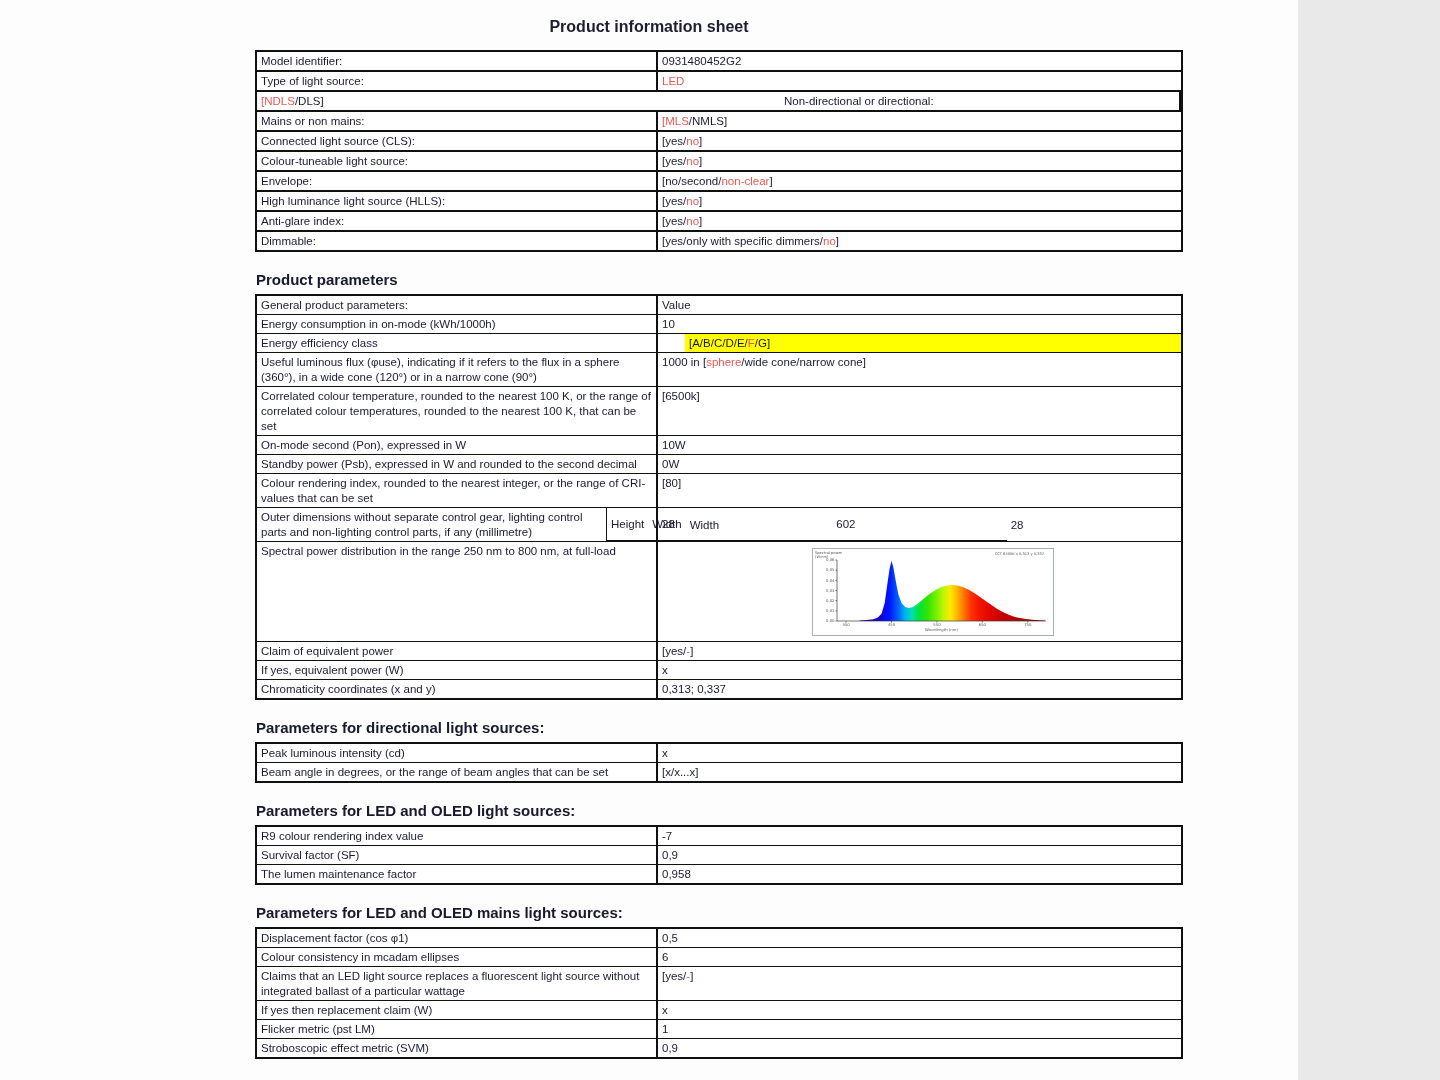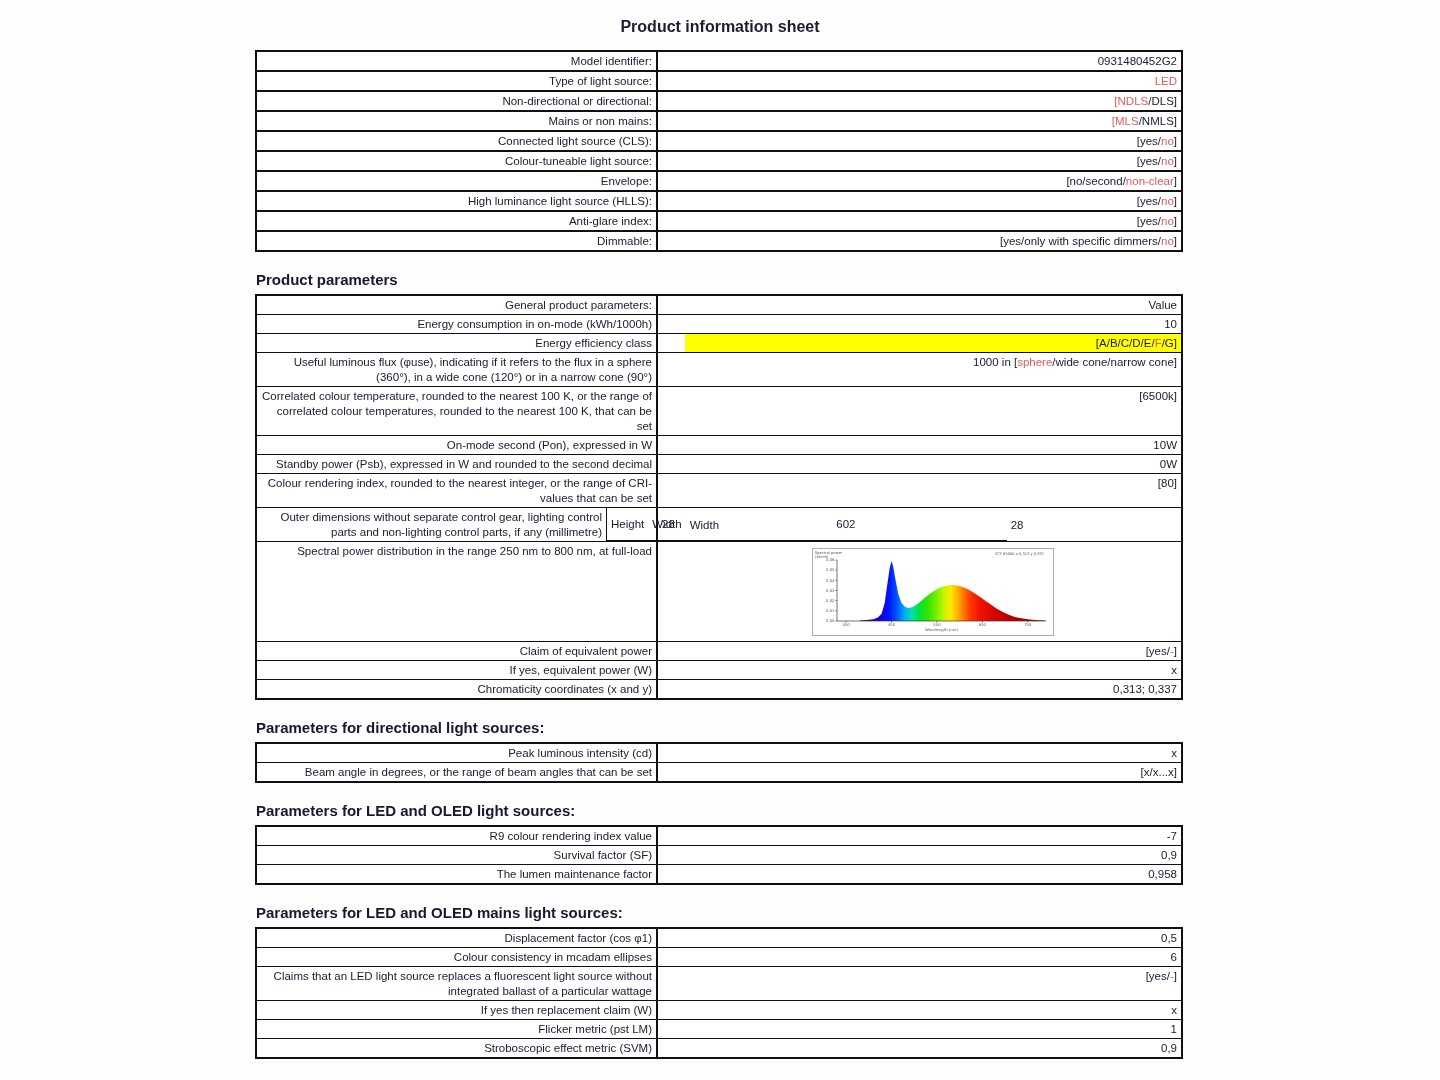--- a/index.html
+++ b/index.html
@@ -1,40 +1,40 @@
 <!DOCTYPE html>
 <html style="--red: #e05c55; --highlight: #ffff00; --text: #1a1a33; --border: #101010;"><head>
 <meta charset="utf-8">
 <style>
   * { box-sizing: border-box; margin: 0; padding: 0; }
   html,body { background:#e9e9e9; }
   .page {
     position: relative;
-    width: 1440px; height: 1080px;
+    width: 1298px; height: 1080px;
     background: #fdfdfd;
     font-family: "Liberation Sans", sans-serif;
     color: var(--text, #1a1a33);
     overflow: hidden;
   }
   .title {
     position: absolute; top: 18px; left: 0; width: 100%;
     text-align: center;
     font-size: 16px; font-weight: bold; color: #1d1d30;
   }
   .content { position: absolute; left: 255px; top: 50px; width: 928px; }
   .sec-heading {
     font-size: 15px; font-weight: bold; color: #18182f;
     margin: 19px 0 6px 1px;
   }
   .ptable {
     border: 2.5px solid var(--border, #101010);
     background: #fff;
     margin-bottom: 2px;
   }
-  .prow { display: flex; border-bottom: 1.6px solid var(--border, #101010); min-height: 17.5px; text-align: right; }
+  .prow { display: flex; border-bottom: 1.6px solid var(--border, #101010); min-height: 17.5px; }
   .t-first .prow { border-bottom-width: 2px; min-height: 18px; }
   .prow:last-child { border-bottom: none; }
   .cell {
     font-size: 11.5px; line-height: 15px;
     padding: 1.5px 4px;
     display: block;
   }
   .label { width: 401px; flex: none; border-right: 2.5px solid var(--border, #101010); }
   .value { flex: 1; }
   .hl { background: var(--highlight, #ffff00); margin-left: 27px; }
@@ -75,22 +75,22 @@
       <div class="ptable t-first">
         <div class="prow">
           <div class="cell label">Model identifier:</div>
           <div class="cell value"><span>0931480452G2</span></div>
         </div>
         <div class="prow">
           <div class="cell label">Type of light source:</div>
           <div class="cell value"><span class="red">LED</span></div>
         </div>
         <div class="prow">
+          <div class="cell value"><span class="red">[NDLS</span><span>/DLS]</span></div>
           <div class="cell label">Non-directional or directional:</div>
-          <div class="cell value"><span class="red">[NDLS</span><span>/DLS]</span></div>
         </div>
         <div class="prow">
           <div class="cell label">Mains or non mains:</div>
           <div class="cell value"><span class="red">[MLS</span><span>/NMLS]</span></div>
         </div>
         <div class="prow">
           <div class="cell label">Connected light source (CLS):</div>
           <div class="cell value"><span>[yes/</span><span class="red">no</span><span>]</span></div>
         </div>
         <div class="prow">

